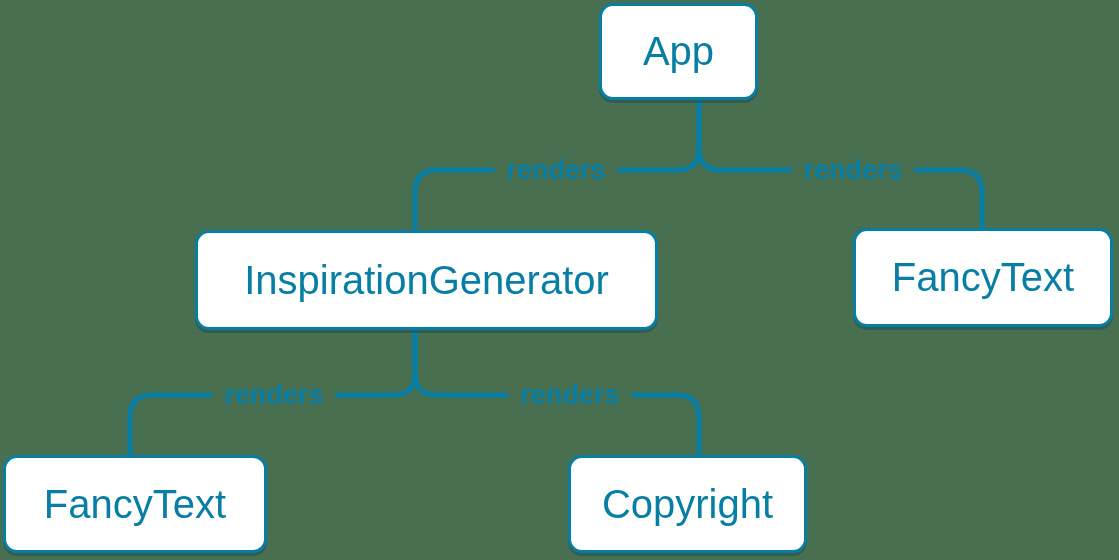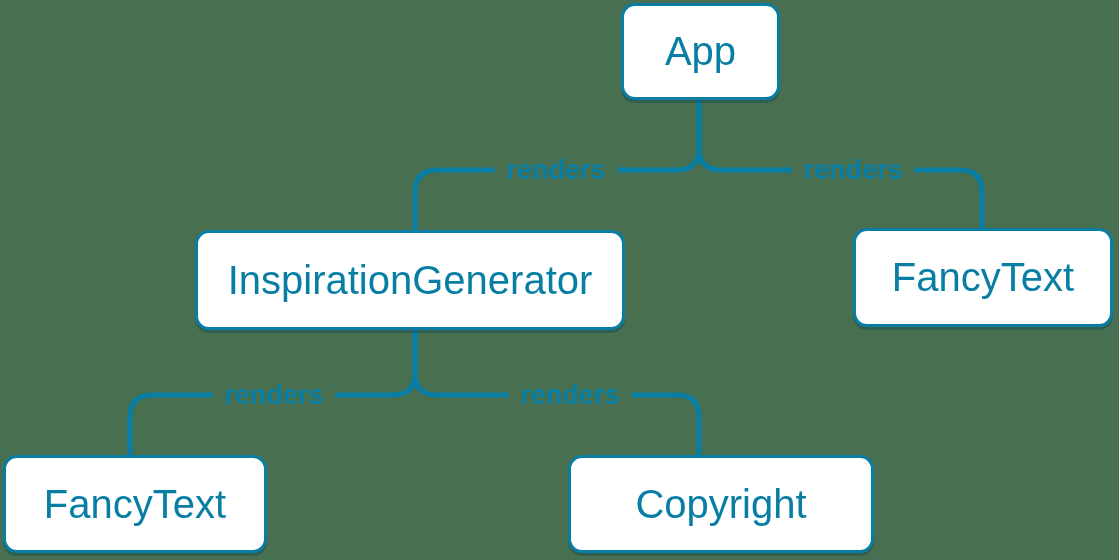--- a/index.html
+++ b/index.html
@@ -52,25 +52,25 @@
     transform: translate(-50%, -50%);
     color: var(--accent);
     background: var(--bg);
     font-size: 27px;
     font-weight: 700;
     padding: 2px 12px;
     white-space: nowrap;
     line-height: 1;
   }
   
-  .node-app                   { left: 621px; top: 3px;   width: 159px; height: 97px; }
-  .node-inspiration-generator { left: 195px; top: 230px; width: 430px; height: 100px; }
+  .node-app                   { left: 599px; top: 3px;   width: 159px; height: 97px; }
+  .node-inspiration-generator { left: 195px; top: 230px; width: 463px; height: 100px; }
   .node-fancy-text-top        { left: 853px; top: 228px; width: 260px; height: 99px; }
   .node-fancy-text-bottom     { left: 3px;   top: 455px; width: 264px; height: 98px; }
-  .node-copyright             { left: 568px; top: 455px; width: 306px; height: 98px; }
+  .node-copyright             { left: 568px; top: 455px; width: 239px; height: 98px; }
   
   .edge-label-1 { left: 556px; top: 170px; }
   .edge-label-2 { left: 853px; top: 170px; }
   .edge-label-3 { left: 274px; top: 395px; }
   .edge-label-4 { left: 570px; top: 395px; }
 </style>
 </head>
 <body>
 
 <div class="canvas">

